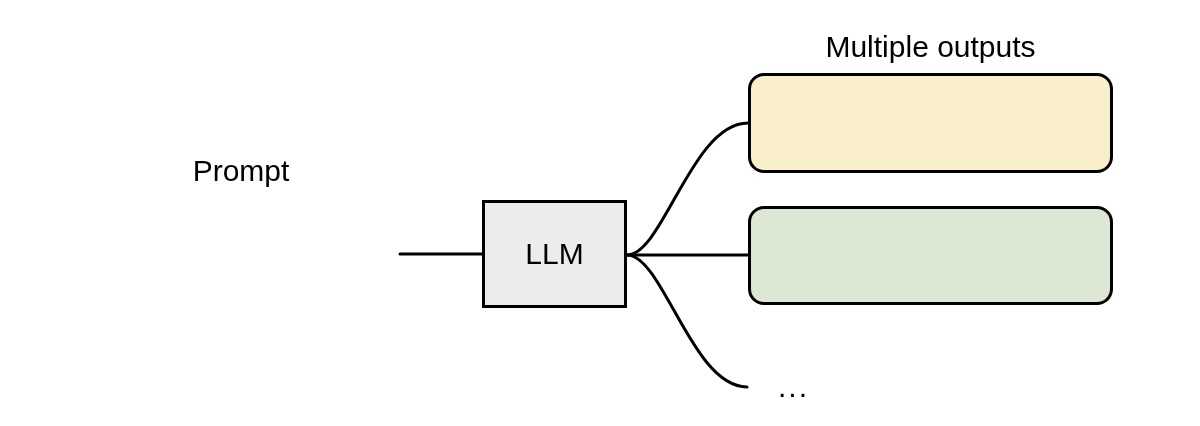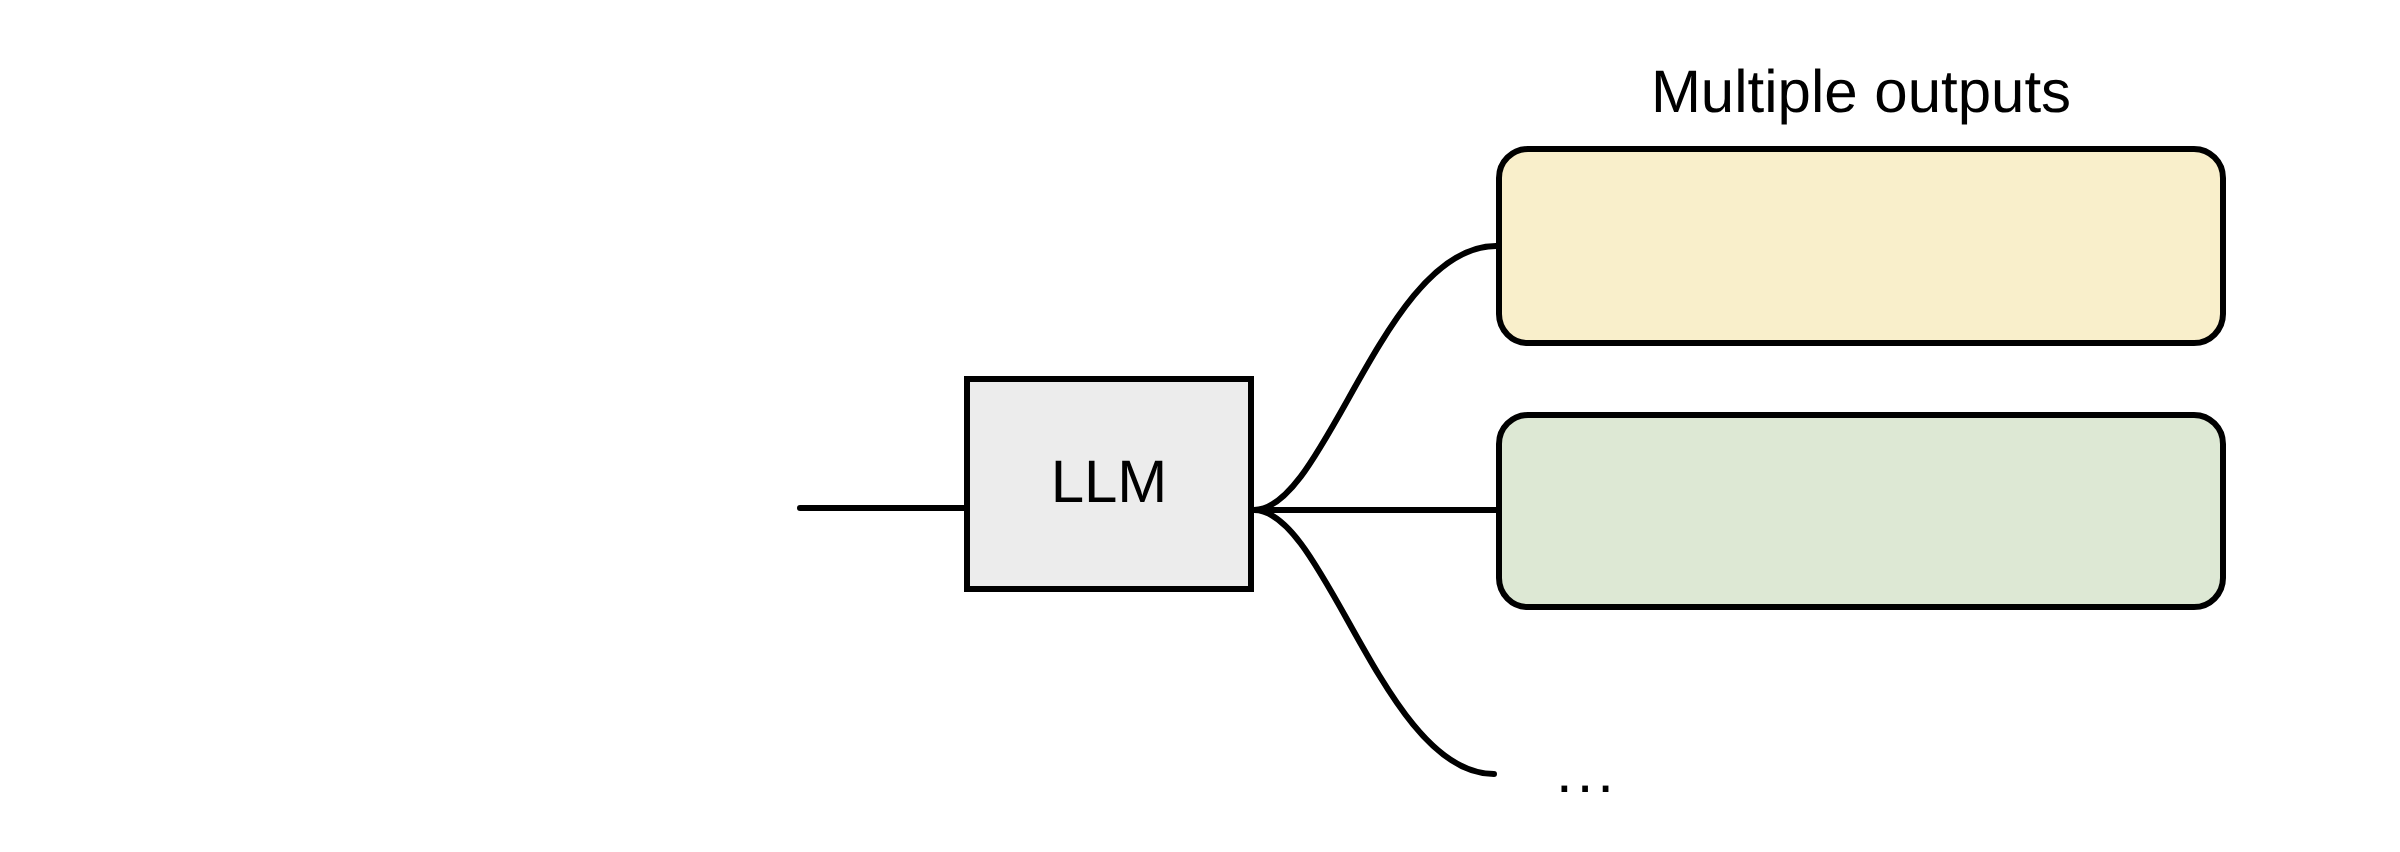--- a/index.html
+++ b/index.html
@@ -73,21 +73,21 @@
     display: flex;
     align-items: center;
     justify-content: center;
     font-size: 24px;
     font-style: italic;
     white-space: nowrap;
   }
   .llm-box {
     position: absolute;
     left: 482px;
-    top: 188px;
+    top: 200px;
     width: 145px;
     height: 108px;
     box-sizing: border-box;
     background: var(--llm_fill, #ececec);
     border: 3px solid var(--stroke, #000000);
     display: flex;
     align-items: center;
     justify-content: center;
     font-size: 30px;
   }
@@ -123,20 +123,21 @@
 
 <div class="canvas">
 
   <svg class="connectors" viewBox="0 0 1200 426" xmlns="http://www.w3.org/2000/svg">
     <path d="M 400 254 L 482 254"></path>
     <path d="M 627 255 C 663 255 692 123 748 123"></path>
     <path d="M 627 255 L 748 255"></path>
     <path d="M 627 255 C 663 255 692 387 747 387"></path>
   </svg>
 
+  <div class="diagram-title prompt-title">Prompt</div>
 
 
 
   <div class="llm-box">
     <span>LLM</span>
   </div>
 
   <div class="diagram-title outputs-title">Multiple outputs</div>
 
   <div class="output-box output-box-1"></div>

